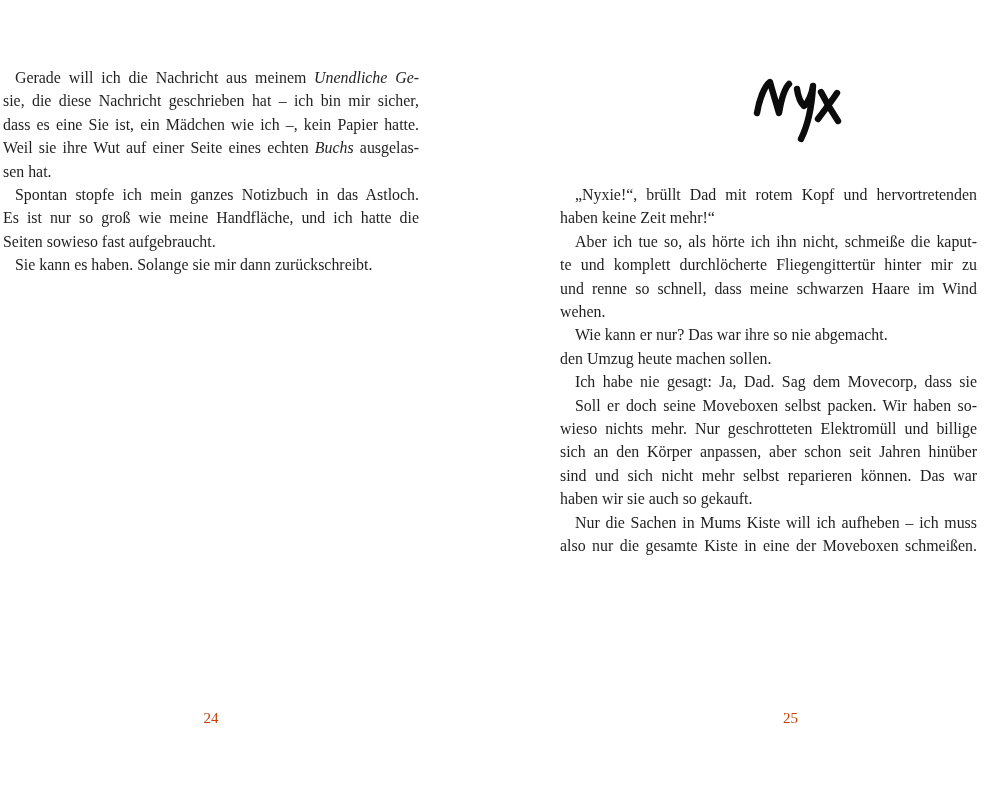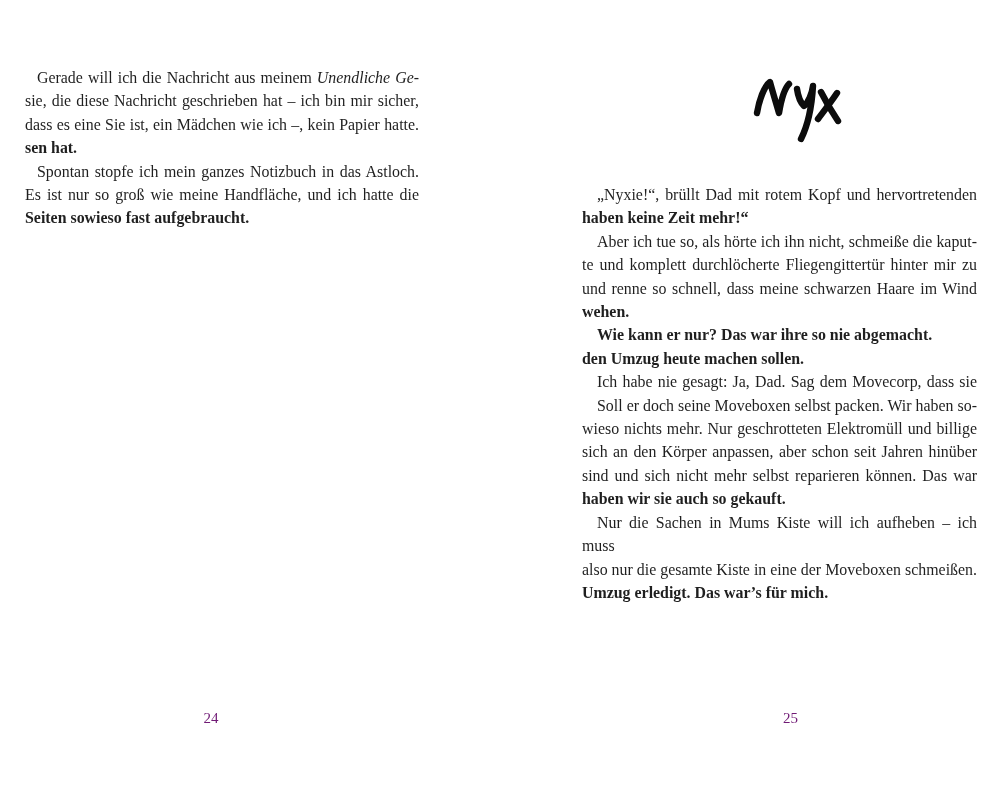--- a/index.html
+++ b/index.html
@@ -1,47 +1,49 @@
 <!DOCTYPE html>
 <html><head>
 <meta charset="utf-8">
 <style>
   html,body{margin:0;padding:0;background:#ffffff;}
   .screen{position:relative;width:1000px;height:800px;background:#ffffff;overflow:hidden;
           font-family:"Liberation Serif","DejaVu Serif",serif;color:#1f1f1f;}
   .text-block{position:absolute;font-size:15.9px;line-height:23.4px;}
   .left-block{left:3px;top:66px;width:416px;}
   .right-block{left:560px;top:183px;width:417px;}
-  .ln{text-align:justify;text-align-last:justify;margin-left:22px;}
-  .ln.end{text-align:right;text-align-last:left;font-weight:bold;}
+  .ln{text-align:justify;text-align-last:justify;}
+  .ln.end{text-align:right;text-align-last:left;}
   .left-block .ln.ind{text-indent:12px;}
   .right-block .ln.ind{text-indent:15px;}
   .ln em{font-style:italic;}
   .page-number{position:absolute;top:708px;font-size:15px;line-height:20px;
-               color:#701a75;text-align:center;}
+               color:#c2410c;text-align:center;}
   .pn-left{left:3px;width:416px;}
   .pn-right{left:582px;width:417px;}
   .heading{position:absolute;left:751px;top:75px;width:94px;height:70px;}
   .heading svg{display:block;width:100%;height:100%;}
   .sr{position:absolute;width:1px;height:1px;overflow:hidden;clip-path:inset(50%);white-space:nowrap;}
 </style>
 </head>
 <body>
 
 <div class="screen">
 
   <section>
     <div class="text-block left-block">
       <div class="ln ind"><span>Gerade will ich die Nachricht aus meinem </span><em>Unendliche Ge-</em></div>
       <div class="ln">sie, die diese Nachricht geschrieben hat – ich bin mir sicher,</div>
       <div class="ln">dass es eine Sie ist, ein Mädchen wie ich –, kein Papier hatte.</div>
+      <div class="ln"><span>Weil sie ihre Wut auf einer Seite eines echten </span><em>Buchs</em><span> ausgelas-</span></div>
       <div class="ln end">sen hat.</div>
       <div class="ln ind">Spontan stopfe ich mein ganzes Notizbuch in das Astloch.</div>
       <div class="ln">Es ist nur so groß wie meine Handfläche, und ich hatte die</div>
       <div class="ln end">Seiten sowieso fast aufgebraucht.</div>
+      <div class="ln ind end">Sie kann es haben. Solange sie mir dann zurückschreibt.</div>
     </div>
     <div class="page-number pn-left">24</div>
   </section>
 
   <section>
 
     <div class="heading">
       <span class="sr">Nyx</span>
       <svg viewBox="0 0 94 70" role="img" fill="none" stroke="#0c0c0c" stroke-width="6.4" stroke-linecap="round" stroke-linejoin="round" aria-label="Nyx">
         <path d="M 6 38 C 8 26 13 11 19 7 C 22 18 25 28 28 38 C 30 26 33 14 38 9"></path>
@@ -61,18 +63,17 @@
       <div class="ln ind end">Wie kann er nur? Das war ihre so nie abgemacht.</div>
       <div class="ln end">den Umzug heute machen sollen.</div>
       <div class="ln ind">Ich habe nie gesagt: Ja, Dad. Sag dem Movecorp, dass sie</div>
       <div class="ln ind">Soll er doch seine Moveboxen selbst packen. Wir haben so-</div>
       <div class="ln">wieso nichts mehr. Nur geschrotteten Elektromüll und billige</div>
       <div class="ln">sich an den Körper anpassen, aber schon seit Jahren hinüber</div>
       <div class="ln">sind und sich nicht mehr selbst reparieren können. Das war</div>
       <div class="ln end">haben wir sie auch so gekauft.</div>
       <div class="ln ind">Nur die Sachen in Mums Kiste will ich aufheben – ich muss</div>
       <div class="ln">also nur die gesamte Kiste in eine der Moveboxen schmeißen.</div>
-      <div class="ln end">Umzug erledigt. Das war’s für mich.</div>
     </div>
     <div class="page-number pn-right">25</div>
   </section>
 
 </div>
 
 </body></html>

